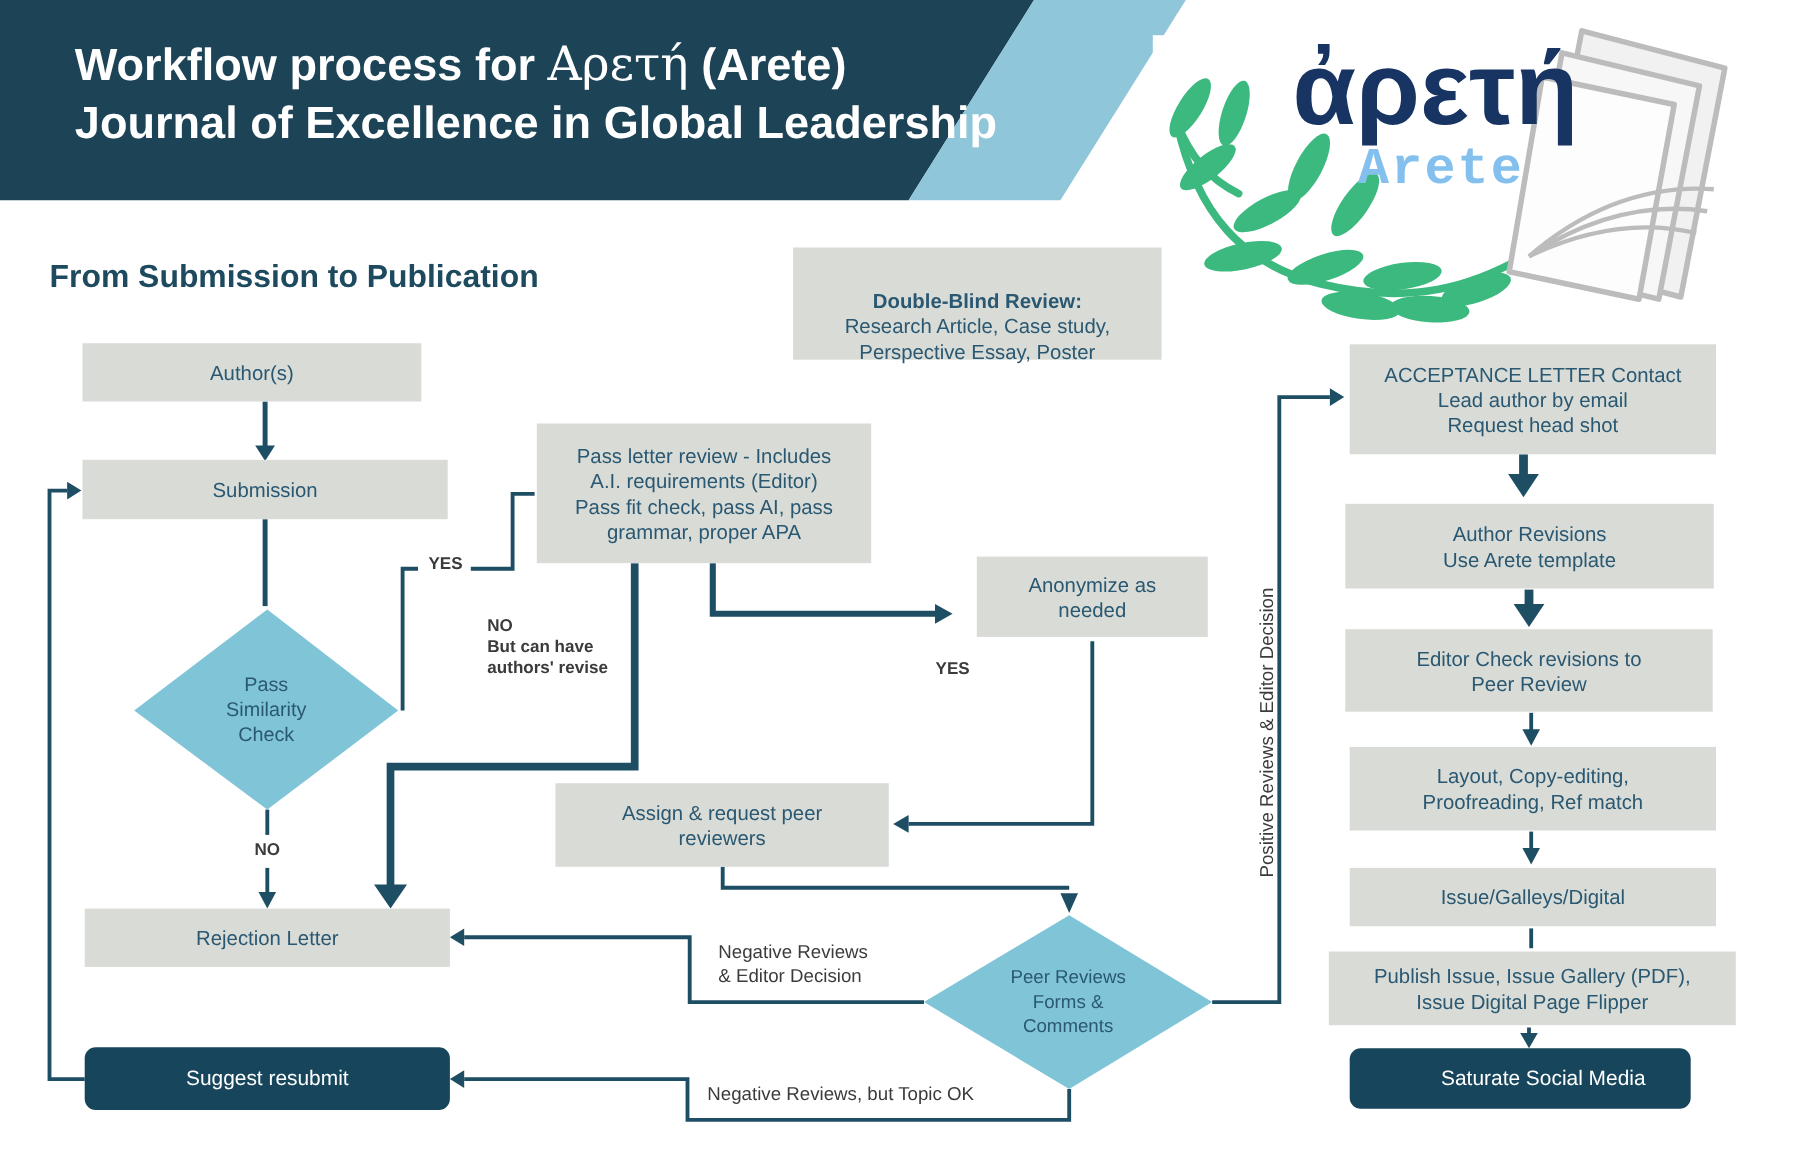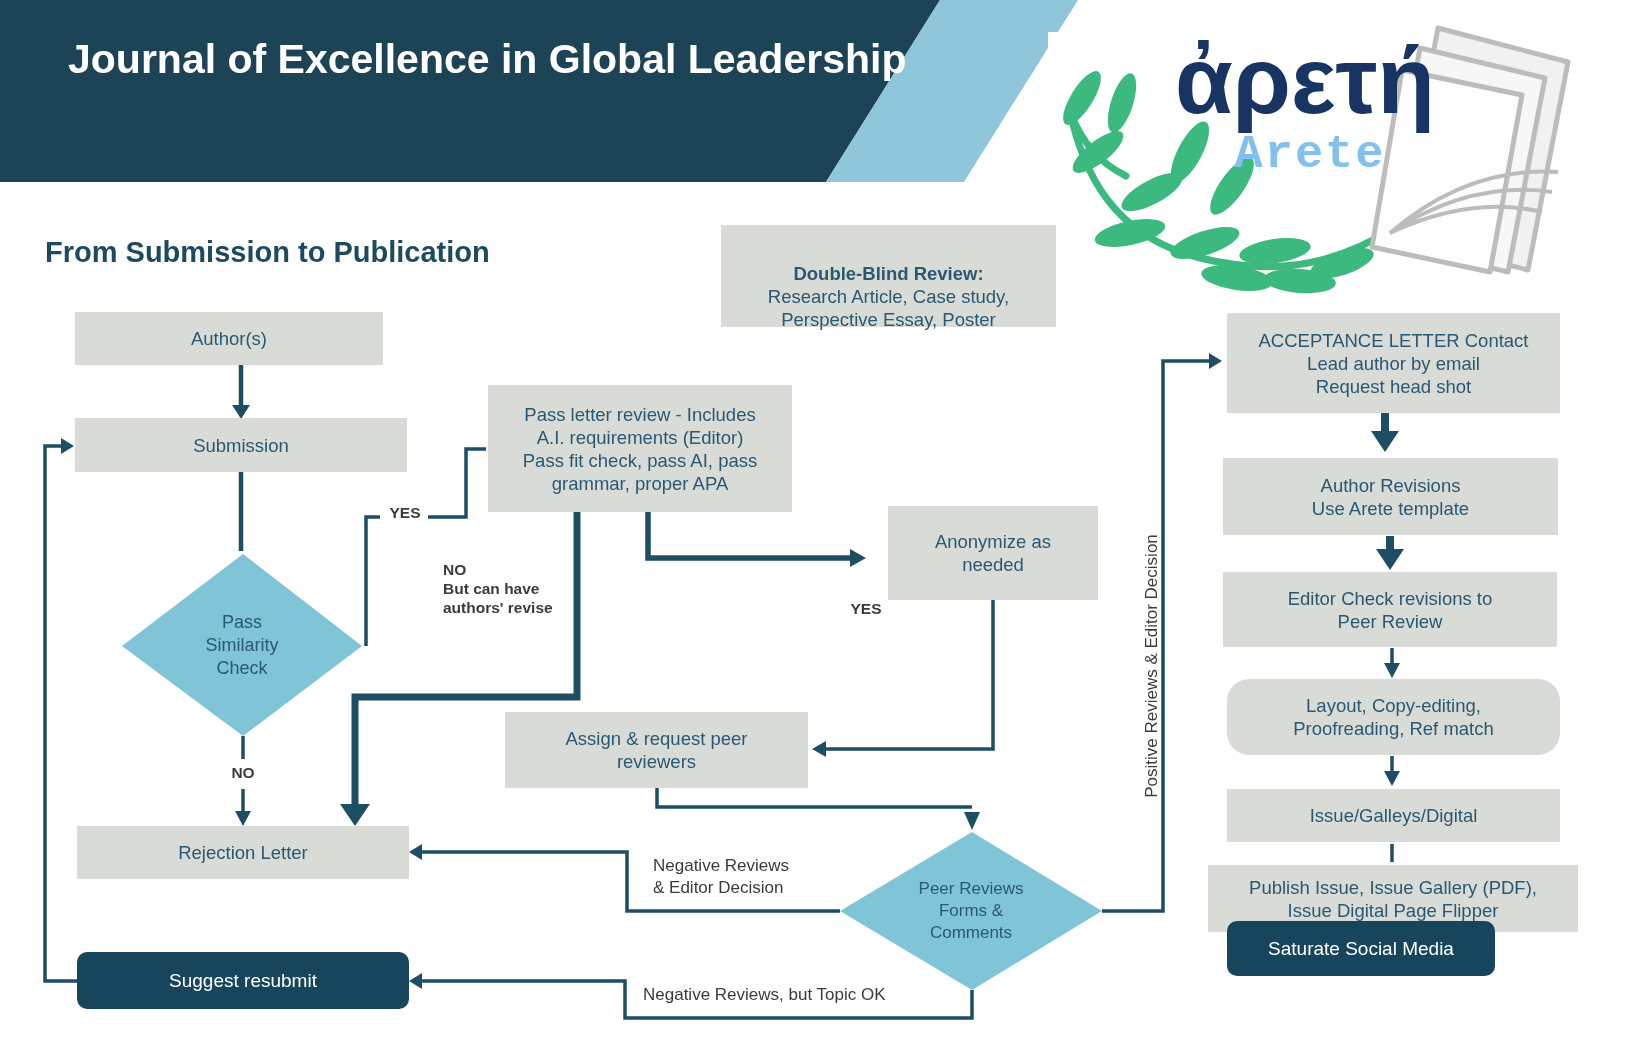--- a/index.html
+++ b/index.html
@@ -118,20 +118,21 @@
       <path class="sln" stroke-width="3.5" d="M1392 844 V862"></path>
       <path class="sln" stroke-width="3.5" d="M1390 934 V941"></path>
       <polygon class="sfl" points="1390,953 1382,939 1398,939"></polygon>
     </g>
 
     <polygon points="243,554 362,646 243,736 122,646" style="fill:var(--diamond-blue)"></polygon>
     <polygon points="972,832 1102,911 972,990 840,911" style="fill:var(--diamond-blue)"></polygon>
   </svg>
 
   <div class="abs hdr-title">
+    <div><span>Workflow process for </span><span class="hdr-greek">Αρετή</span><span> (Arete)</span></div>
     <div>Journal of Excellence in Global Leadership</div>
   </div>
 
   <div class="abs logo-greek">ἀρετή</div>
   <div class="abs logo-latin">Arete</div>
 
   <div class="abs subtitle">From Submission to Publication</div>
 
   <div class="node" style="left:75px;top:312px;width:308px;height:53px;">
     <div>Author(s)</div>
@@ -147,21 +148,21 @@
     <div>Perspective Essay, Poster</div>
   </div>
 
   <div class="node" style="left:488px;top:385px;width:304px;height:127px;">
     <div>Pass letter review - Includes</div>
     <div>A.I. requirements (Editor)</div>
     <div>Pass fit check, pass AI, pass</div>
     <div>grammar, proper APA</div>
   </div>
 
-  <div class="node" style="left:888px;top:506px;width:210px;height:94px;">
+  <div class="node" style="left:888px;top:506px;width:210px;height:73px;">
     <div>Anonymize as</div>
     <div>needed</div>
   </div>
 
   <div class="node" style="left:505px;top:712px;width:303px;height:76px;">
     <div>Assign &amp; request peer</div>
     <div>reviewers</div>
   </div>
 
   <div class="node" style="left:77px;top:826px;width:332px;height:53px;">
@@ -181,35 +182,35 @@
   <div class="node" style="left:1223px;top:458px;width:335px;height:77px;">
     <div>Author Revisions</div>
     <div>Use Arete template</div>
   </div>
 
   <div class="node" style="left:1223px;top:572px;width:334px;height:75px;">
     <div>Editor Check revisions to</div>
     <div>Peer Review</div>
   </div>
 
-  <div class="node" style="left:1227px;top:679px;width:333px;height:76px;border-radius:22px;">
+  <div class="node" style="left:1227px;top:679px;width:333px;height:76px;">
     <div>Layout, Copy-editing,</div>
     <div>Proofreading, Ref match</div>
   </div>
 
   <div class="node" style="left:1227px;top:789px;width:333px;height:53px;">
     <div>Issue/Galleys/Digital</div>
   </div>
 
   <div class="node" style="left:1208px;top:865px;width:370px;height:67px;justify-content:center;">
     <div>Publish Issue, Issue Gallery (PDF),</div>
     <div>Issue Digital Page Flipper</div>
   </div>
 
-  <div class="node dark" style="left:1227px;top:921px;width:268px;height:55px;">
+  <div class="node dark" style="left:1227px;top:953px;width:268px;height:55px;padding-left:42px;">
     <div>Saturate Social Media</div>
   </div>
 
   <div class="dtext" style="left:142px;top:611px;width:200px;font-size:18px;line-height:23px;">
     <div>Pass</div>
     <div>Similarity</div>
     <div>Check</div>
   </div>
   <div class="dtext" style="left:871px;top:878px;width:200px;font-size:17px;line-height:22px;">
     <div>Peer Reviews</div>

